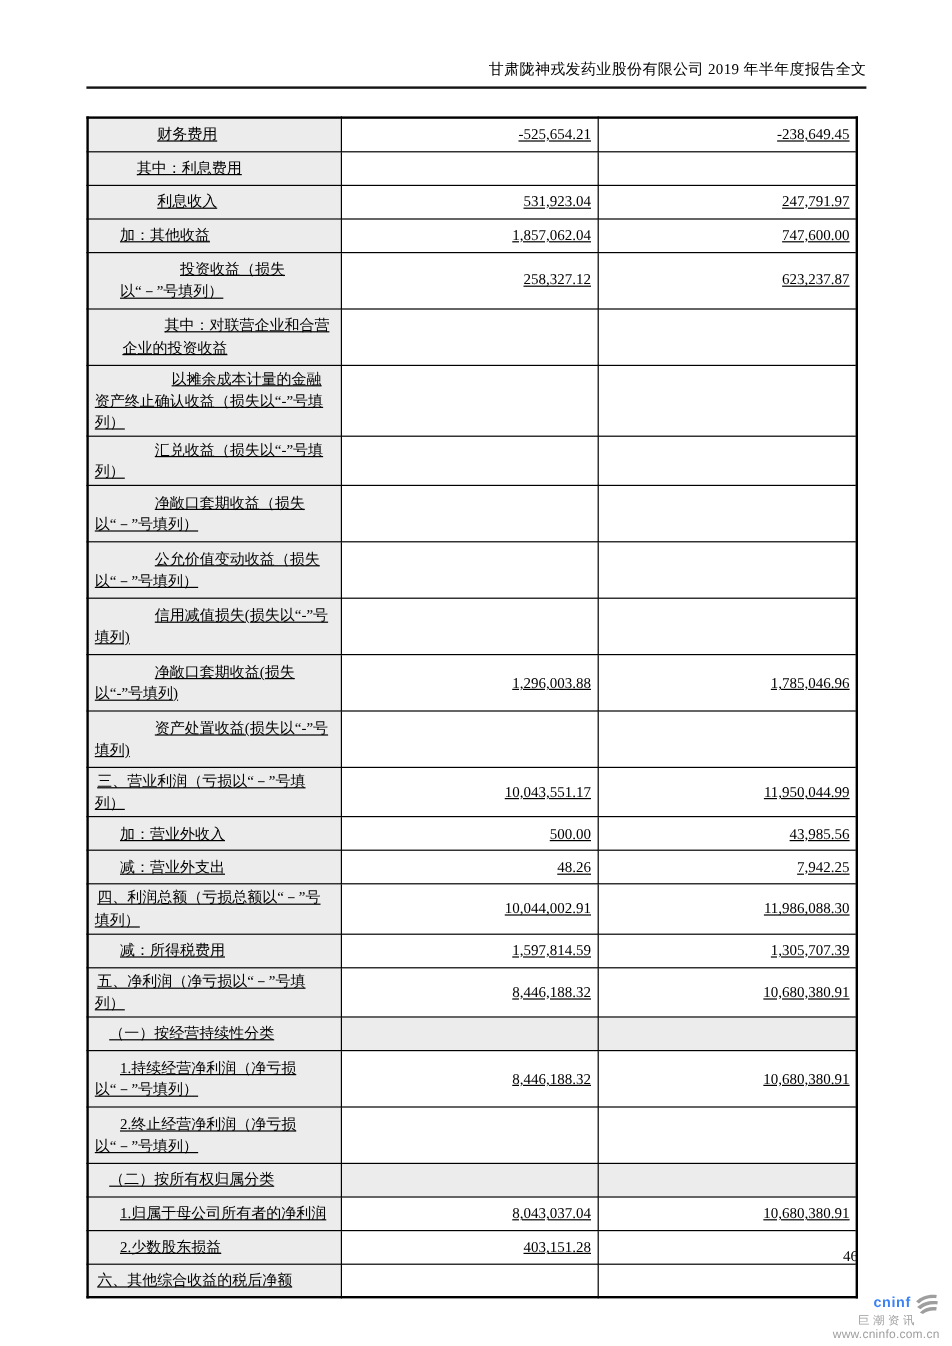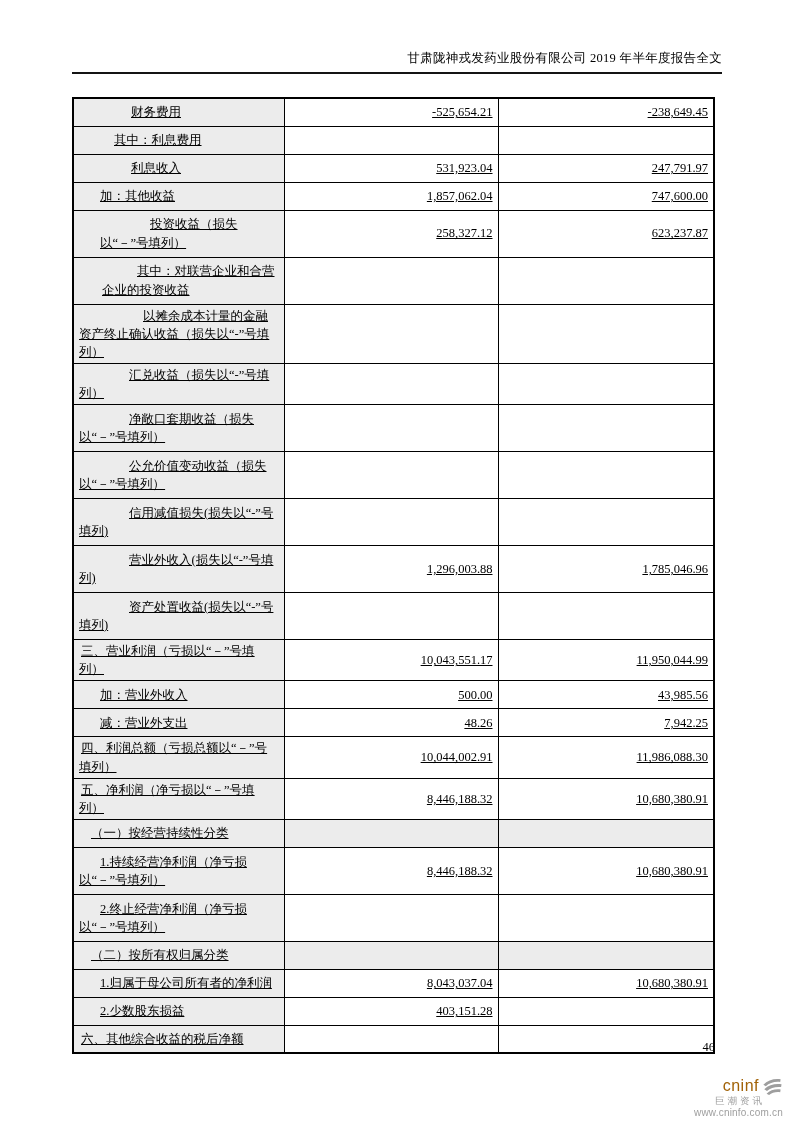--- a/index.html
+++ b/index.html
@@ -69,24 +69,24 @@
     font-family: "Liberation Sans", "DejaVu Sans", sans-serif;
     line-height: 1.15;
   }
   .logo-row {
     display: flex;
     align-items: center;
     justify-content: flex-end;
     gap: 2px;
   }
   .logo-wordmark {
-    font-size: 16px;
-    font-weight: 400;
+    font-size: 12px;
+    font-weight: 700;
     letter-spacing: 0.5px;
-    color: #a16207;
+    color: #3b82f6;
   }
   .logo-name {
     font-size: 9.5px;
     letter-spacing: 3px;
     margin-right: 18px;
   }
   .logo-url {
     font-size: 10px;
     letter-spacing: 0.2px;
   }
@@ -154,21 +154,21 @@
           <td class="c-label" style="text-indent: 50px;">公允价值变动收益（损失以“－”号填列）</td>
           <td class="c-val"></td>
           <td class="c-val"></td>
         </tr>
         <tr class="tall">
           <td class="c-label" style="text-indent: 50px;">信用减值损失(损失以“-”号填列)</td>
           <td class="c-val"></td>
           <td class="c-val"></td>
         </tr>
         <tr class="tall">
-          <td class="c-label" style="text-indent: 50px;">营业外收入(损失以“-”号填列)</td>
+          <td class="c-label" style="text-indent: 50px;">净敞口套期收益(损失以“-”号填列)</td>
           <td class="c-val">1,296,003.88</td>
           <td class="c-val">1,785,046.96</td>
         </tr>
         <tr class="tall">
           <td class="c-label" style="text-indent: 50px;">资产处置收益(损失以“-”号填列)</td>
           <td class="c-val"></td>
           <td class="c-val"></td>
         </tr>
         <tr>
           <td class="c-label" style="text-indent: 2px;">三、营业利润（亏损以“－”号填列）</td>
@@ -182,20 +182,25 @@
         </tr>
         <tr>
           <td class="c-label" style="text-indent: 21px;">减：营业外支出</td>
           <td class="c-val">48.26</td>
           <td class="c-val">7,942.25</td>
         </tr>
         <tr>
           <td class="c-label" style="text-indent: 2px;">四、利润总额（亏损总额以“－”号填列）</td>
           <td class="c-val">10,044,002.91</td>
           <td class="c-val">11,986,088.30</td>
+        </tr>
+        <tr>
+          <td class="c-label" style="text-indent: 21px;">减：所得税费用</td>
+          <td class="c-val">1,597,814.59</td>
+          <td class="c-val">1,305,707.39</td>
         </tr>
         <tr>
           <td class="c-label" style="text-indent: 2px;">五、净利润（净亏损以“－”号填列）</td>
           <td class="c-val">8,446,188.32</td>
           <td class="c-val">10,680,380.91</td>
         </tr>
         <tr>
           <td class="c-label" style="text-indent: 12px;">（一）按经营持续性分类</td>
           <td class="c-val shaded"></td>
           <td class="c-val shaded"></td>

